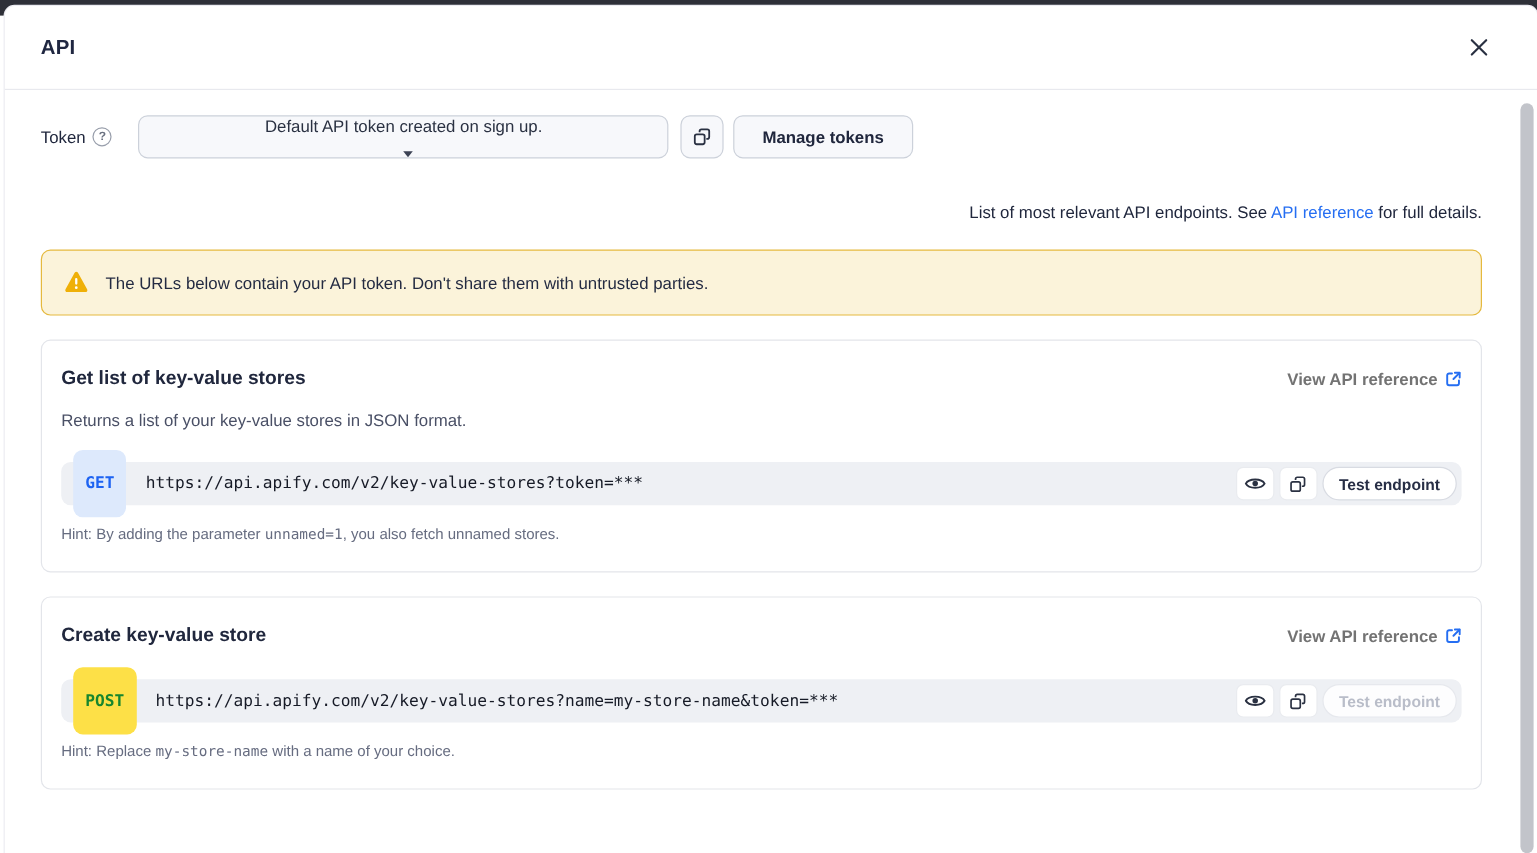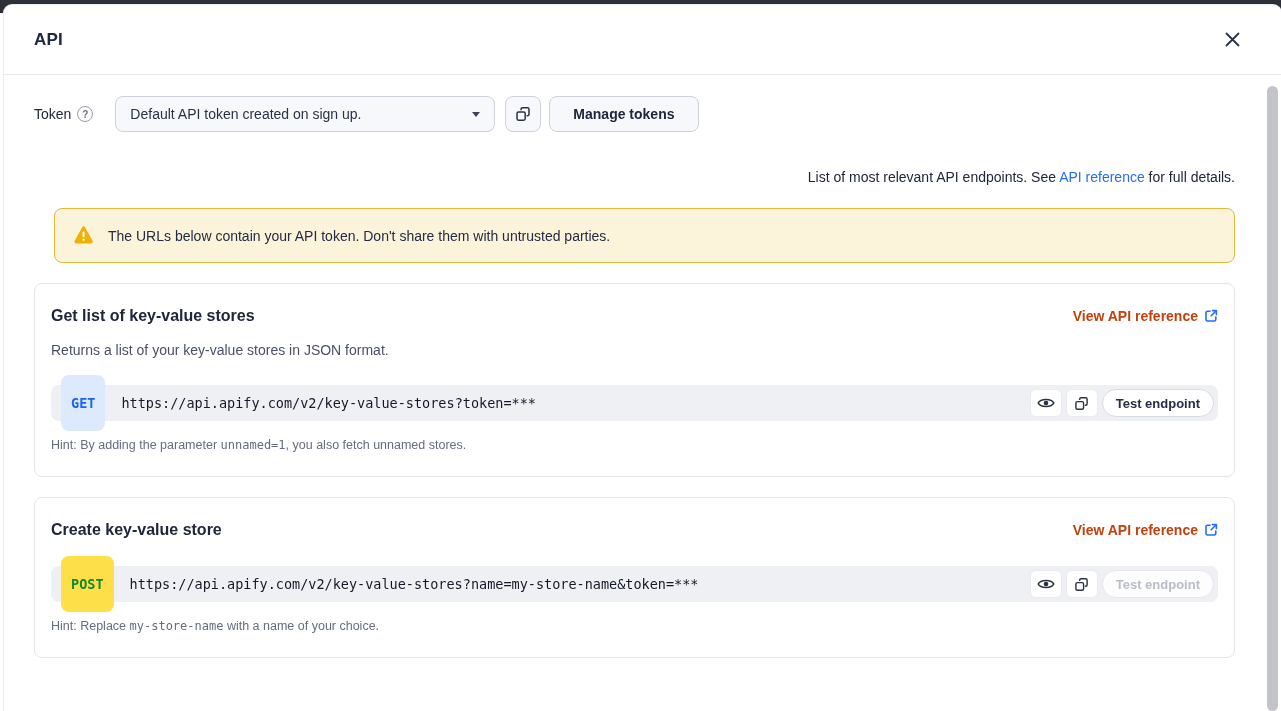--- a/index.html
+++ b/index.html
@@ -18,44 +18,44 @@
   
   .modal-body { position:absolute; top:70px; left:0; right:0; bottom:0; overflow:hidden;
                 padding:21px 46px 0 30px; }
   .scroll-thumb { position:absolute; right:3px; top:81px; bottom:0; width:11px;
                   border-radius:6px; background:#c2c4ca; }
   
   .token-row { display:flex; align-items:center; }
   .token-label { font-size:14px; color:#20273d; }
   .help-icon { width:16px; height:16px; margin-left:6px; border:1.3px solid #989eab; border-radius:50%;
                color:#6a7180; font-size:10px; font-weight:bold; display:flex; align-items:center; justify-content:center; }
-  .token-select { margin-left:22px; width:380px; height:36px; background:#f7f8fb; border:1px solid #ccd1da;
-                  border-radius:8px; display:flex; align-items:center; padding:0 14px; cursor:pointer; }
+  .token-select { margin-left:22px; width:442px; height:36px; background:#f7f8fb; border:1px solid #ccd1da;
+                  border-radius:8px; display:flex; align-items:center; padding:0 14px; cursor:pointer;flex-direction:column; }
   .token-select-value { font-size:14px; color:#2a3142; flex:1; }
   .caret { width:0; height:0; border-left:4.5px solid transparent; border-right:4.5px solid transparent;
            border-top:5.5px solid #3c4254; margin-left:8px; }
   .sq-btn { width:36px; height:36px; margin-left:10px; background:#f7f8fb; border:1px solid #ccd1da;
             border-radius:8px; display:flex; align-items:center; justify-content:center; cursor:pointer; }
   .manage-btn { margin-left:8px; height:36px; padding:0 23px; background:#f7f8fb; border:1px solid #ccd1da;
                 border-radius:8px; font-family:"Liberation Sans", sans-serif; font-size:14px; font-weight:600;
                 color:#20273d; cursor:pointer; }
   
   .intro { margin-top:37px; font-size:14px; color:#20273d;text-align:right; }
   .intro a { color:#256ef2; text-decoration:none; cursor:pointer; }
   
   .warning { margin-top:23px; background:#fbf3da; border:1px solid #e5b93e; border-radius:8px;
-             height:55px; display:flex; align-items:center; padding:0 18px;margin-left:20px; }
+             height:55px; display:flex; align-items:center; padding:0 18px; }
   .warning-text { font-size:14px; color:#242b42; margin-left:14px; }
   
   .card { margin-top:20px; border:1px solid #e3e5ea; border-radius:8px; background:#fff;
           padding:23px 16px 24px 16px; }
   .card-head { display:flex; align-items:center; justify-content:space-between; }
   .card-title { font-size:16px; font-weight:bold; color:#20273d; }
   .card-link { display:flex; align-items:center; gap:6px; font-size:14px; font-weight:bold;
-               color:#c2410c; text-decoration:none; cursor:pointer; }
+               color:#737373; text-decoration:none; cursor:pointer; }
   .card-desc { margin-top:17px; font-size:14px; color:#4a5066; }
   .endpoint-bar { margin-top:27px; height:36px; background:#eef0f4; border-radius:8px;
                   display:flex; align-items:center; padding:0 4px 0 10px; }
   .method-pill { font-family:"DejaVu Sans Mono", monospace; font-size:13.5px; font-weight:bold;
                  padding:20px 10px; border-radius:8px; }
   .method-get  { background:#dde9fc; color:#1d63f2; }
   .method-post { background:#fde047; color:#17862e; }
   .endpoint-url { margin-left:16px; font-family:"DejaVu Sans Mono", monospace; font-size:13.5px;
                   color:#161a26; white-space:nowrap; overflow:hidden; flex:1; }
   .bar-actions { display:flex; align-items:center; gap:4px; margin-left:8px; }

